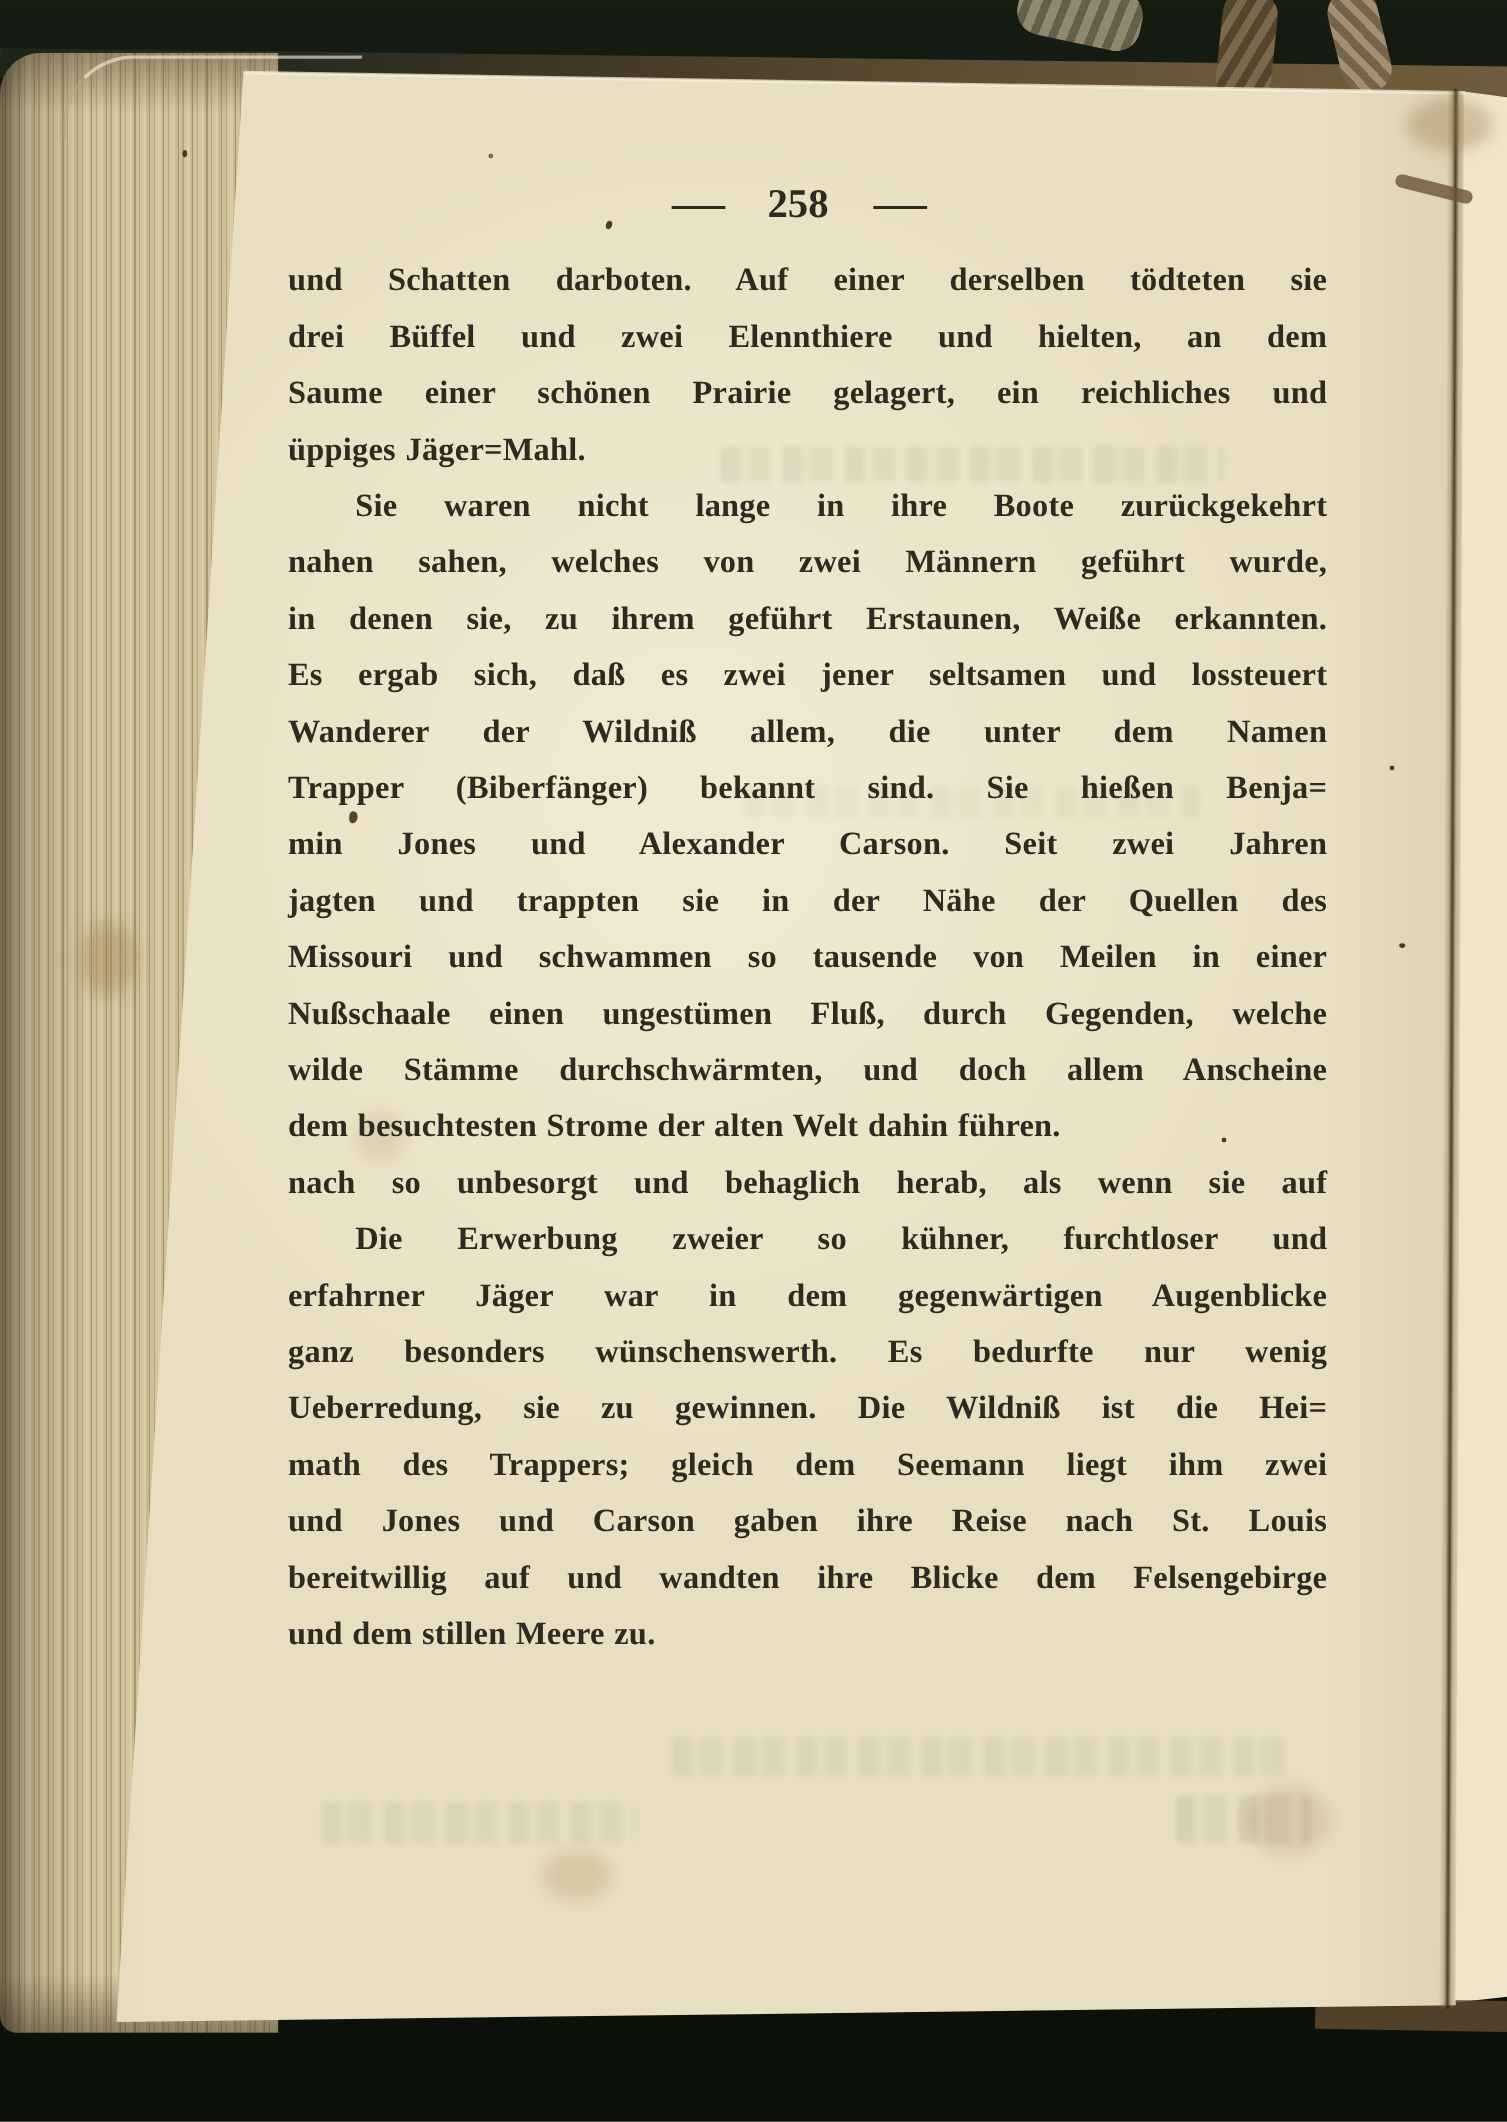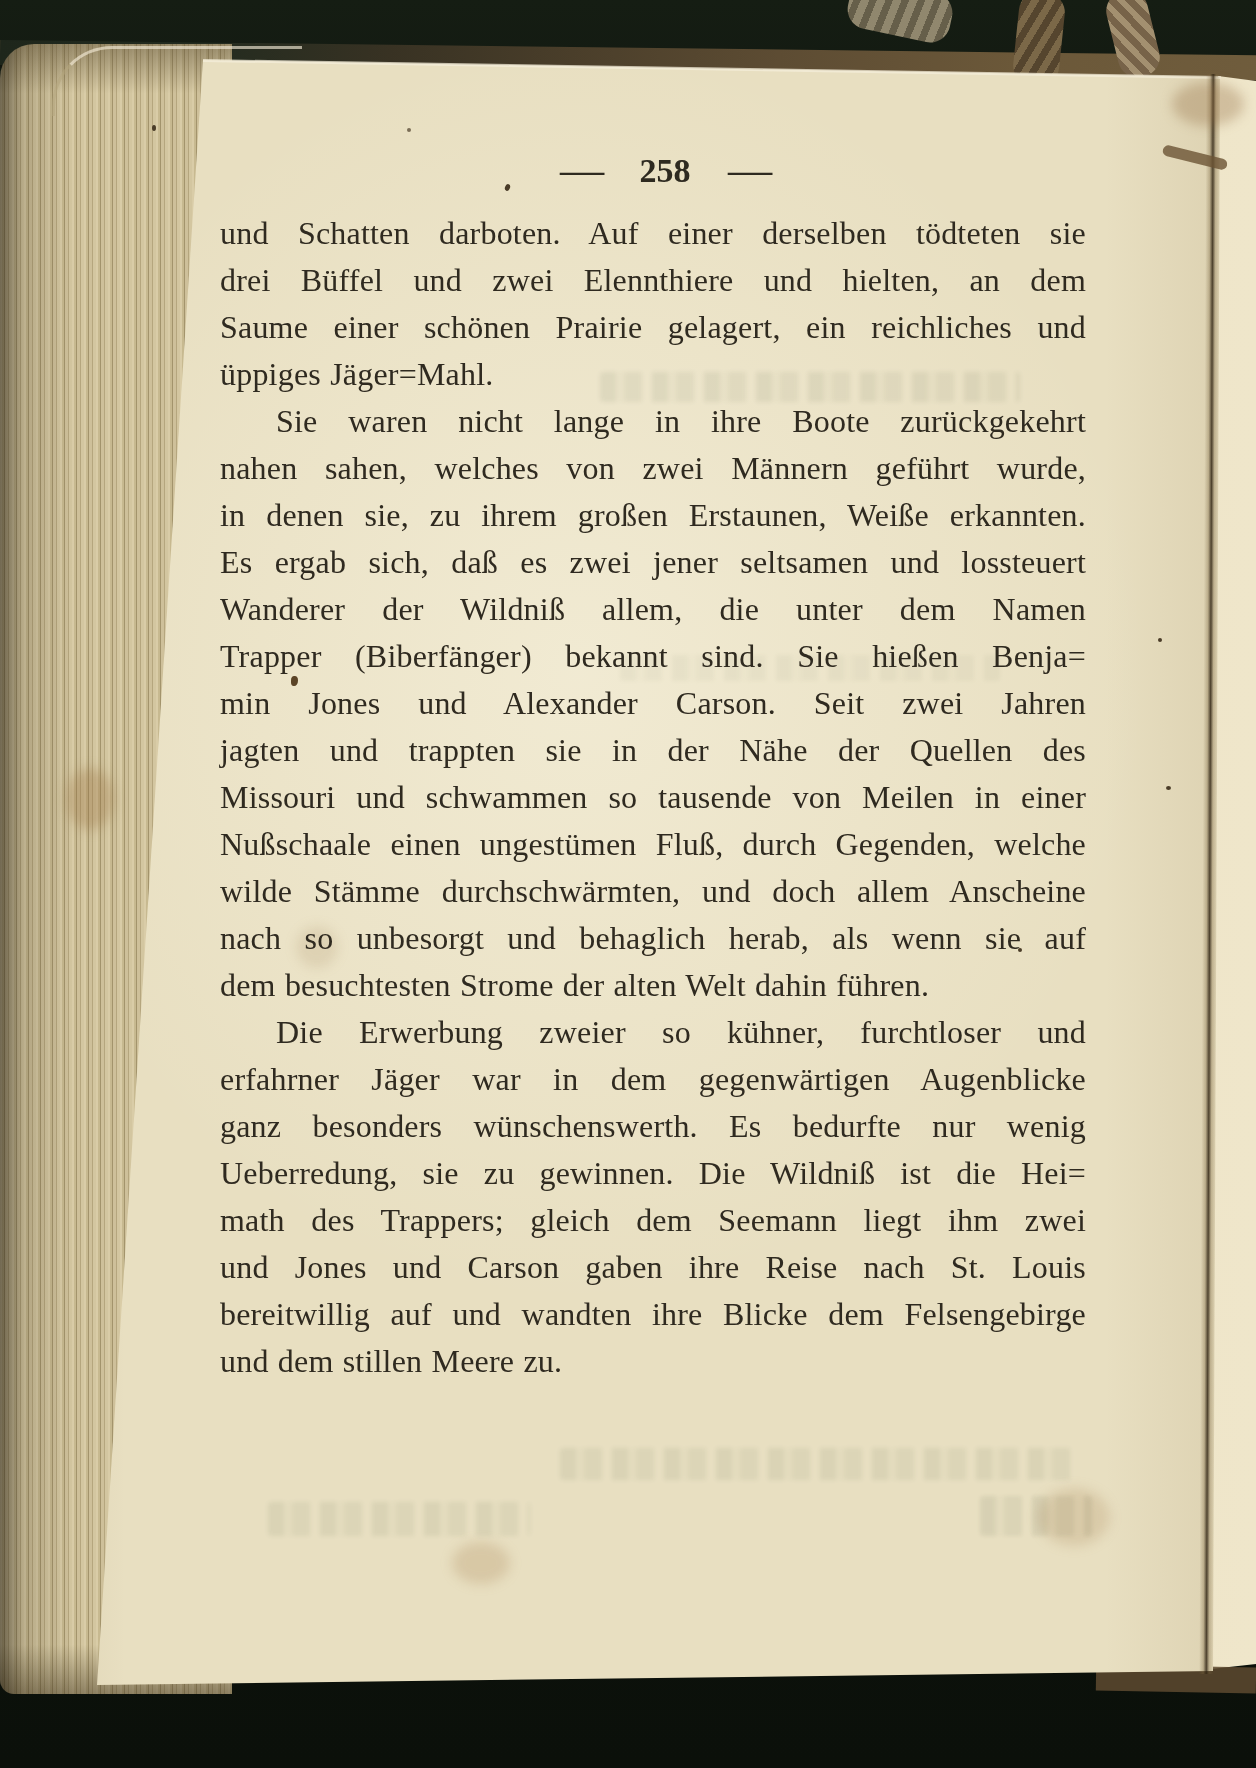--- a/index.html
+++ b/index.html
@@ -64,22 +64,22 @@
     background:linear-gradient(90deg,rgba(0,0,0,0) 0%,rgba(120,100,62,.35) 30%,rgba(52,40,22,.85) 52%,rgba(120,100,62,.30) 72%,rgba(0,0,0,0) 100%); }
 
   
   .running-header { position:absolute; left:222px; top:148px; width:866px; height:46px;
     display:flex; justify-content:center; align-items:center; gap:42px;
     transform:translateX(10px);
     font-weight:700; font-size:34px; color:#2e2a20; }
   .running-header .dash { letter-spacing:-1px; transform:scaleX(1.3); }
 
   
-  .text-block { position:absolute; left:220px; top:210px; width:866px;
-    font-weight:400; font-size:32px; line-height:47px; color:#2f2a20;
+  .text-block { position:absolute; left:240px; top:210px; width:866px;
+    font-weight:700; font-size:27px; line-height:47px; color:#2f2a20;
     letter-spacing:.2px; word-spacing:1px; }
   .line { height:47px; text-align:justify; text-align-last:justify; white-space:nowrap; }
   .line.end { text-align-last:left; }
   .line.indent { text-indent:56px; }
 
   
   .ghost { position:absolute; border-radius:4px; filter:blur(2px); opacity:.8;
     background:repeating-linear-gradient(90deg,rgba(118,128,99,.16) 0 16px,rgba(118,128,99,.04) 16px 24px,rgba(118,128,99,.13) 24px 42px,rgba(0,0,0,0) 42px 52px); }
   .g1 { left:600px; top:372px;  width:420px; height:30px; }
   .g2 { left:560px; top:1448px; width:520px; height:32px; }
@@ -152,31 +152,31 @@
   <div class="text-block">
     <div class="para">
       <div class="line">und Schatten darboten. Auf einer derselben tödteten sie</div>
       <div class="line">drei Büffel und zwei Elennthiere und hielten, an dem</div>
       <div class="line">Saume einer schönen Prairie gelagert, ein reichliches und</div>
       <div class="line end">üppiges Jäger=Mahl.</div>
     </div>
     <div class="para">
       <div class="line indent">Sie waren nicht lange in ihre Boote zurückgekehrt</div>
       <div class="line">nahen sahen, welches von zwei Männern geführt wurde,</div>
-      <div class="line">in denen sie, zu ihrem großen Erstaunen, Weiße erkannten.</div>
+      <div class="line">in denen sie, zu ihrem geführt Erstaunen, Weiße erkannten.</div>
       <div class="line">Es ergab sich, daß es zwei jener seltsamen und lossteuert</div>
       <div class="line">Wanderer der Wildniß allem, die unter dem Namen</div>
       <div class="line">Trapper (Biberfänger) bekannt sind. Sie hießen Benja=</div>
       <div class="line">min Jones und Alexander Carson. Seit zwei Jahren</div>
       <div class="line">jagten und trappten sie in der Nähe der Quellen des</div>
       <div class="line">Missouri und schwammen so tausende von Meilen in einer</div>
       <div class="line">Nußschaale einen ungestümen Fluß, durch Gegenden, welche</div>
       <div class="line">wilde Stämme durchschwärmten, und doch allem Anscheine</div>
+      <div class="line end">dem besuchtesten Strome der alten Welt dahin führen.</div>
       <div class="line">nach so unbesorgt und behaglich herab, als wenn sie auf</div>
-      <div class="line end">dem besuchtesten Strome der alten Welt dahin führen.</div>
     </div>
     <div class="para">
       <div class="line indent">Die Erwerbung zweier so kühner, furchtloser und</div>
       <div class="line">erfahrner Jäger war in dem gegenwärtigen Augenblicke</div>
       <div class="line">ganz besonders wünschenswerth. Es bedurfte nur wenig</div>
       <div class="line">Ueberredung, sie zu gewinnen. Die Wildniß ist die Hei=</div>
       <div class="line">math des Trappers; gleich dem Seemann liegt ihm zwei</div>
       <div class="line">und Jones und Carson gaben ihre Reise nach St. Louis</div>
       <div class="line">bereitwillig auf und wandten ihre Blicke dem Felsengebirge</div>
       <div class="line end">und dem stillen Meere zu.</div>

